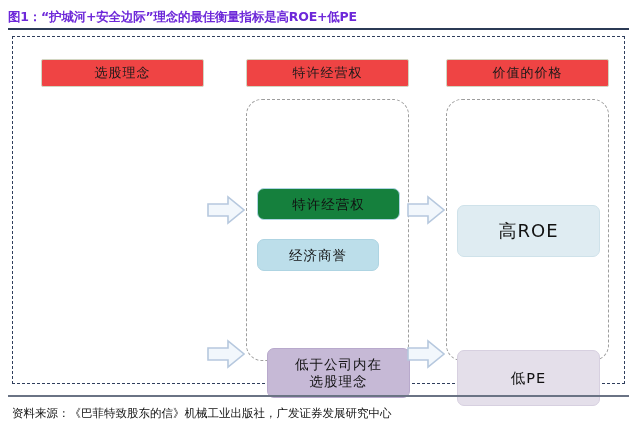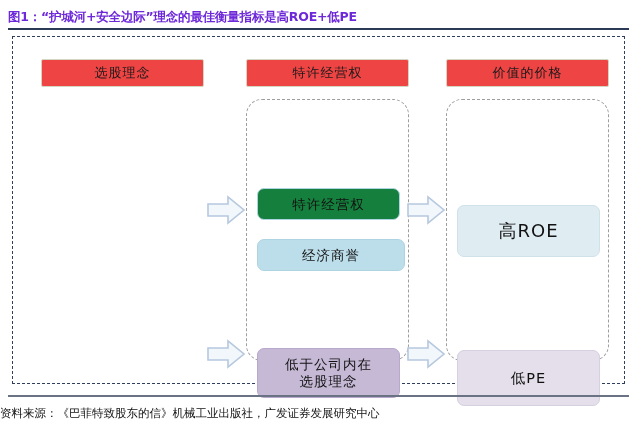--- a/index.html
+++ b/index.html
@@ -132,26 +132,26 @@
     border: 1px solid #a494c2;
   }
 
   
   .node-franchise {
     left: 10px; top: 88px; width: 143px; height: 32px;
     background: #15803d;
     border: 1px solid #aed4e2;
   }
   .node-goodwill {
-    left: 10px; top: 139px; width: 148px; height: 32px;
+    left: 10px; top: 139px; width: 122px; height: 32px;
     background: #bcdeea;
     border: 1px solid #aed4e2;
   }
   .node-price {
-    left: 10px; top: 248px; width: 143px; height: 50px;
+    left: 20px; top: 248px; width: 143px; height: 50px;
     background: #c6b9d6;
     border: 1px solid #b8a9cc;
     flex-direction: column;
   }
   .node-price .line { display: block; }
 
   
   .node-roe {
     left: 10px; top: 105px; width: 143px; height: 52px;
     background: #dfecf2;
@@ -184,21 +184,21 @@
   .footer-rule {
     position: absolute;
     left: 8px;
     top: 395px;
     width: 621px;
     height: 1.5px;
     background: #6a7384;
   }
   .footer {
     position: absolute;
-    left: 0;
+    left: 12px;
     top: 402px;
     width: 617px;
     height: 22px;
     display: flex;
     align-items: center;
   }
   .footer-text {
     font-family: "DejaVu Serif", "Liberation Serif", serif;
     font-size: 11.5px;
     color: #111111;

